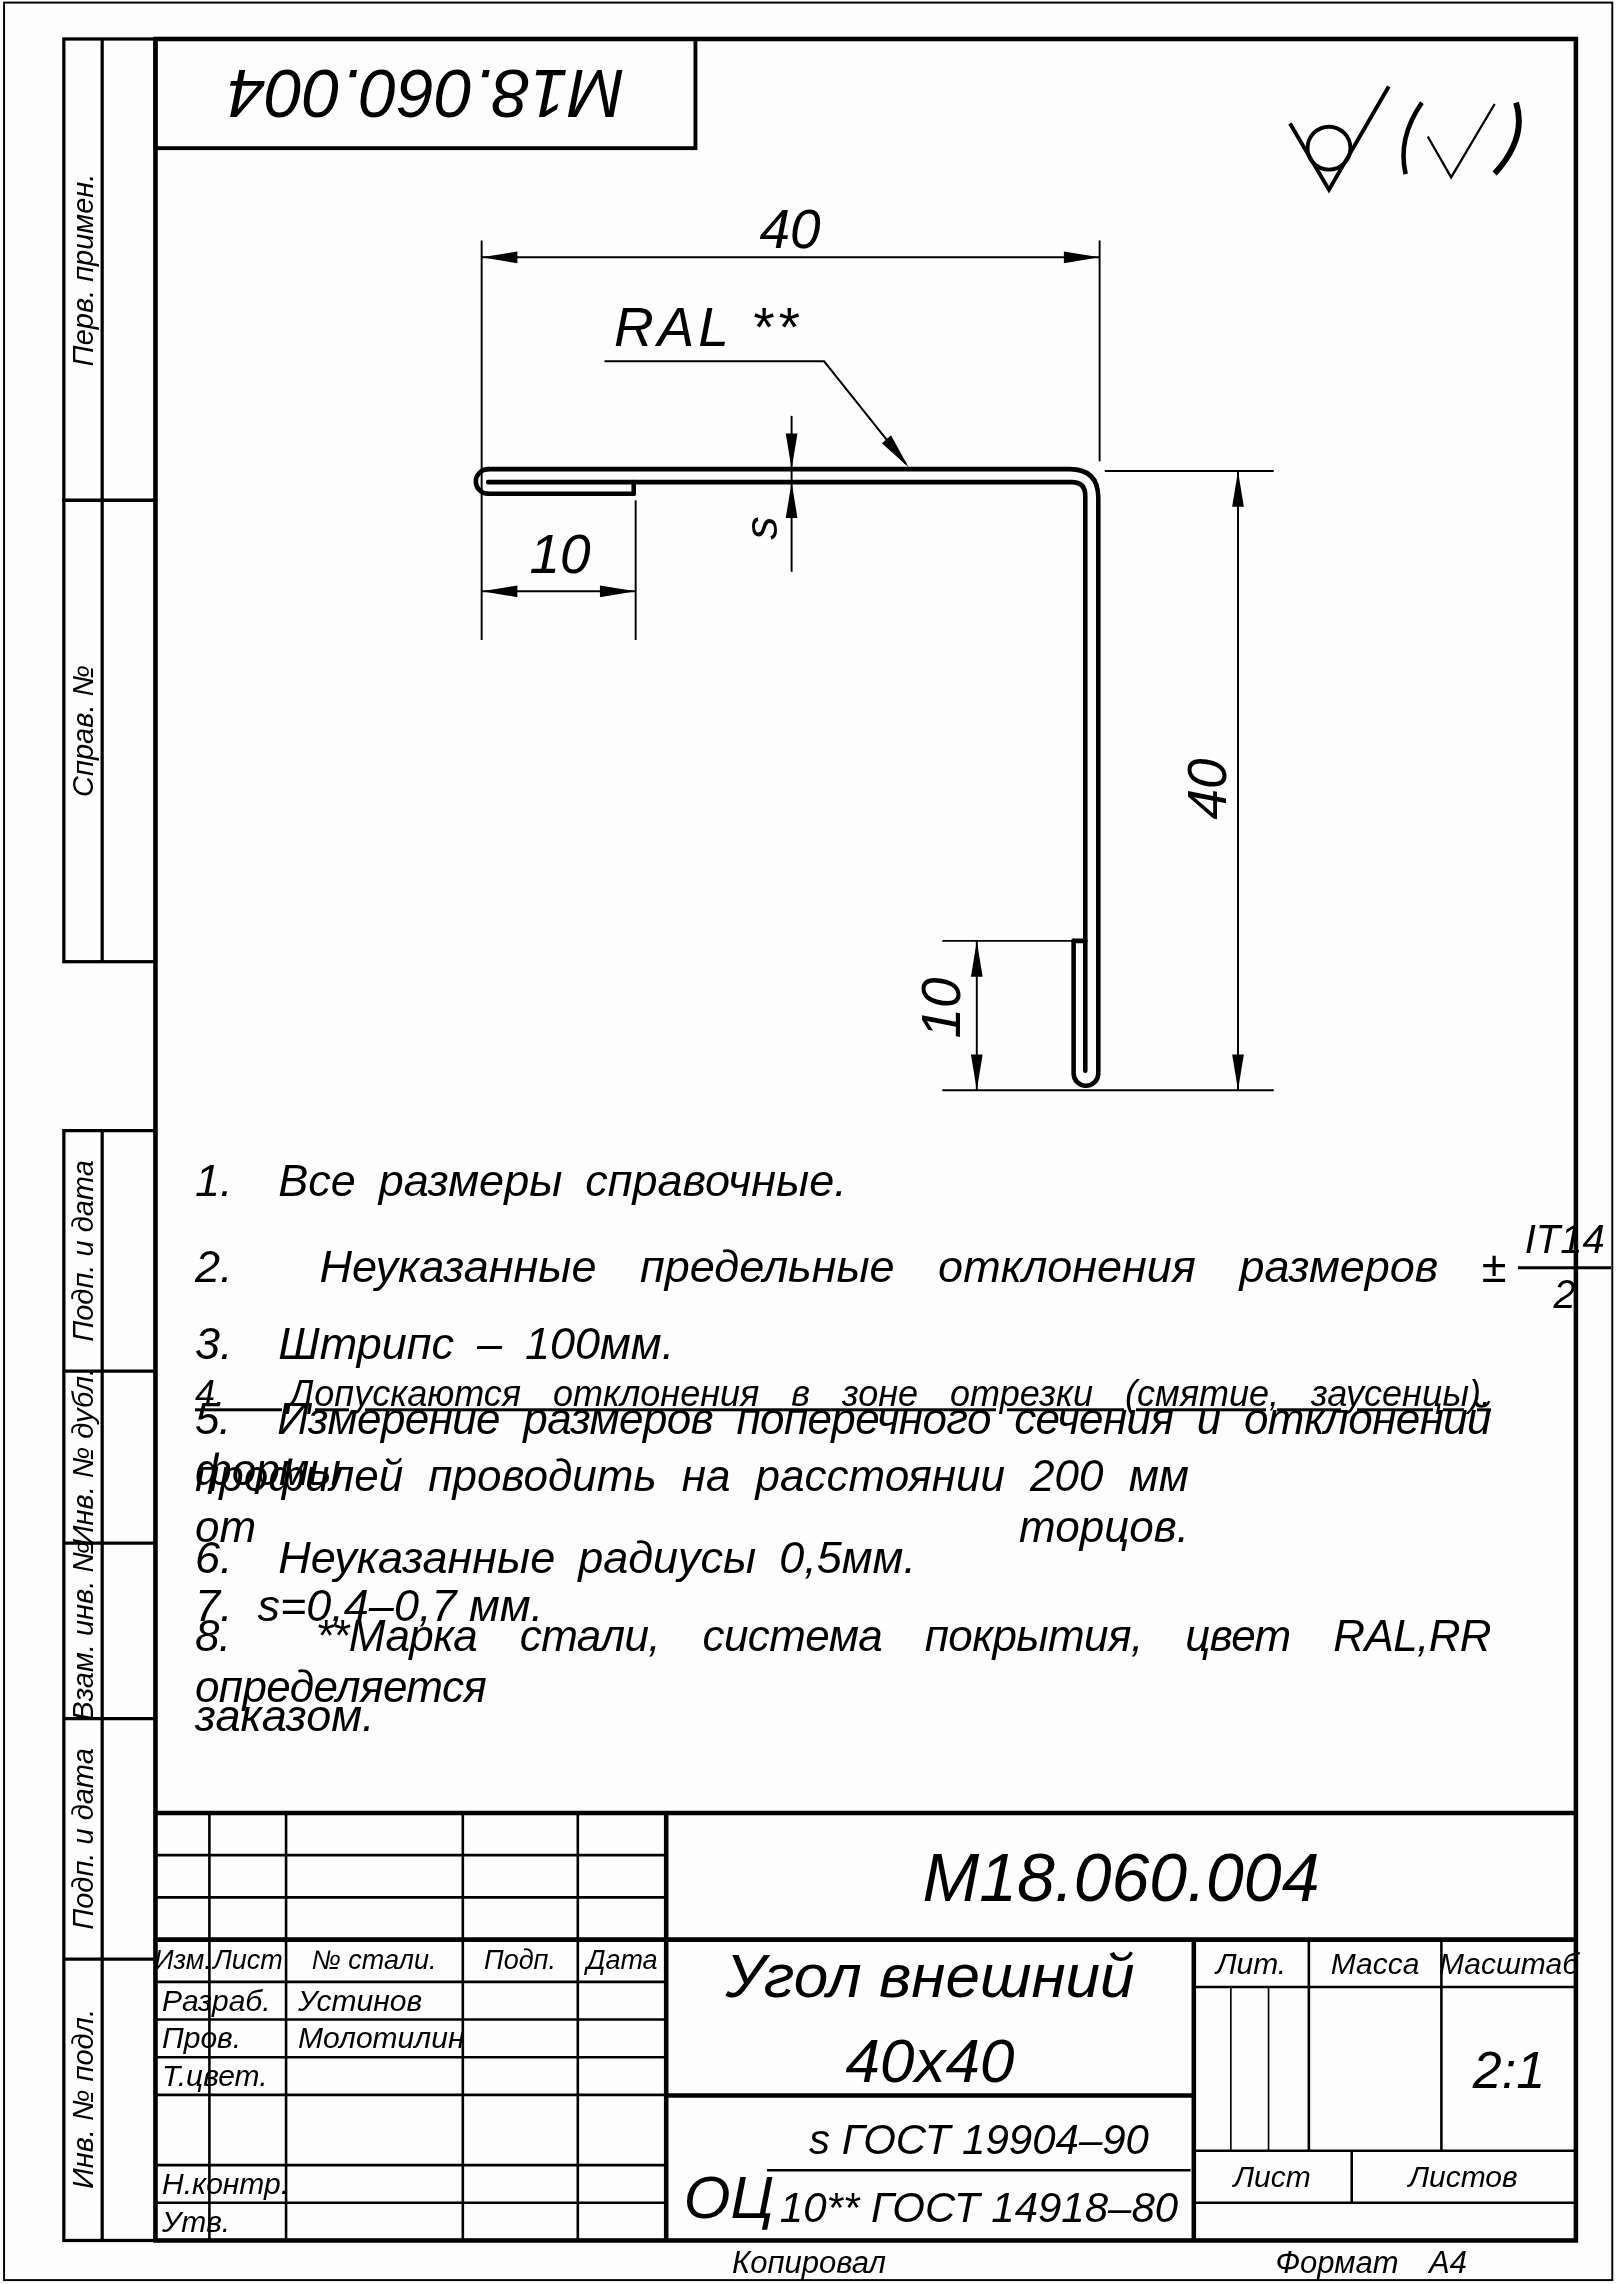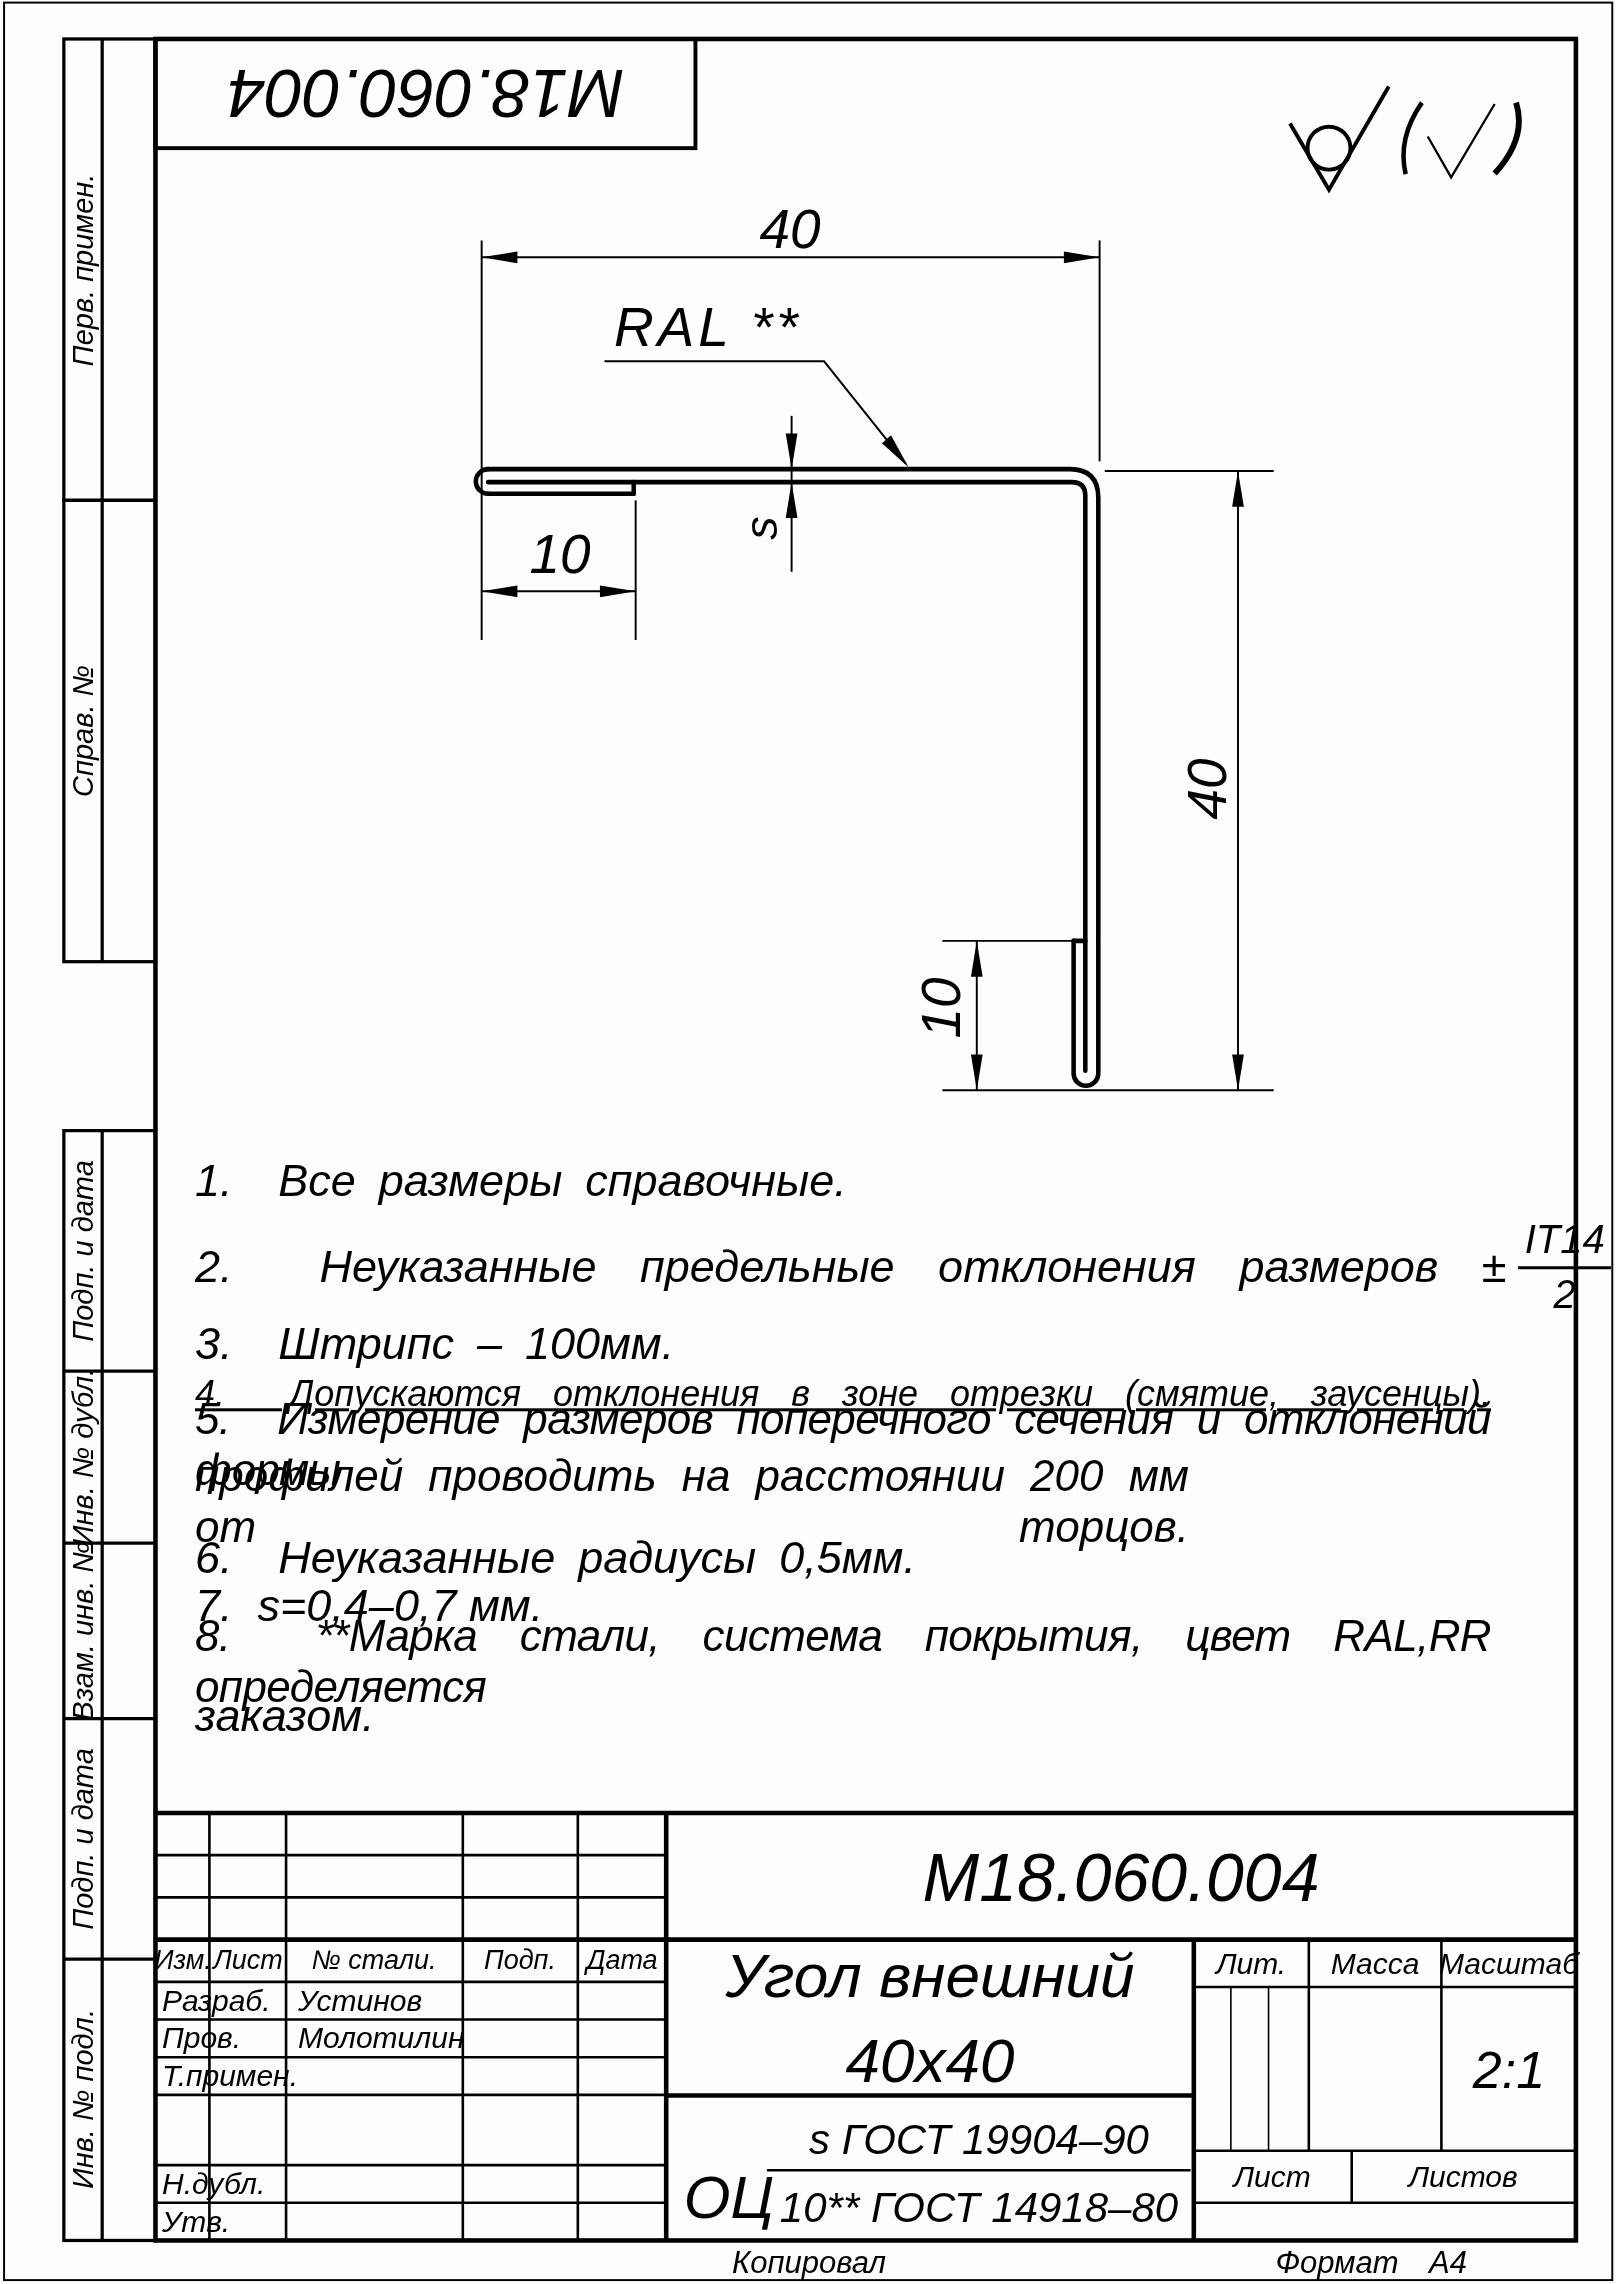--- a/index.html
+++ b/index.html
@@ -197,22 +197,22 @@
   <div class="t c" style="left:183px;top:1960px;font-size:27px;">Изм.</div>
   <div class="t c" style="left:248px;top:1960px;font-size:27px;">Лист</div>
   <div class="t c" style="left:374px;top:1960px;font-size:27px;">№ стали.</div>
   <div class="t c" style="left:520px;top:1960px;font-size:27px;">Подп.</div>
   <div class="t c" style="left:622px;top:1960px;font-size:27px;">Дата</div>
 
   <div class="t ml" style="left:162px;top:2001px;font-size:30px;">Разраб.</div>
   <div class="t ml" style="left:298px;top:2001px;font-size:30px;">Устинов</div>
   <div class="t ml" style="left:162px;top:2038px;font-size:30px;">Пров.</div>
   <div class="t ml" style="left:298px;top:2038px;font-size:30px;">Молотилин</div>
-  <div class="t ml" style="left:162px;top:2076px;font-size:30px;">Т.примен.</div>
-  <div class="t ml" style="left:162px;top:2184px;font-size:30px;">Н.дубл.</div>
+  <div class="t ml" style="left:162px;top:2076px;font-size:30px;">Т.цвет.</div>
+  <div class="t ml" style="left:162px;top:2184px;font-size:30px;">Н.контр.</div>
   <div class="t ml" style="left:162px;top:2222px;font-size:30px;text-align:center;">Утв.</div>
 
   <div class="t c" style="left:809px;top:2262px;font-size:31px;">Копировал</div>
   <div class="t c" style="left:1337px;top:2262px;font-size:31px;">Формат</div>
   <div class="t c" style="left:1448px;top:2262px;font-size:31px;">А4</div>
 
 </div>
 
 
 </body></html>

